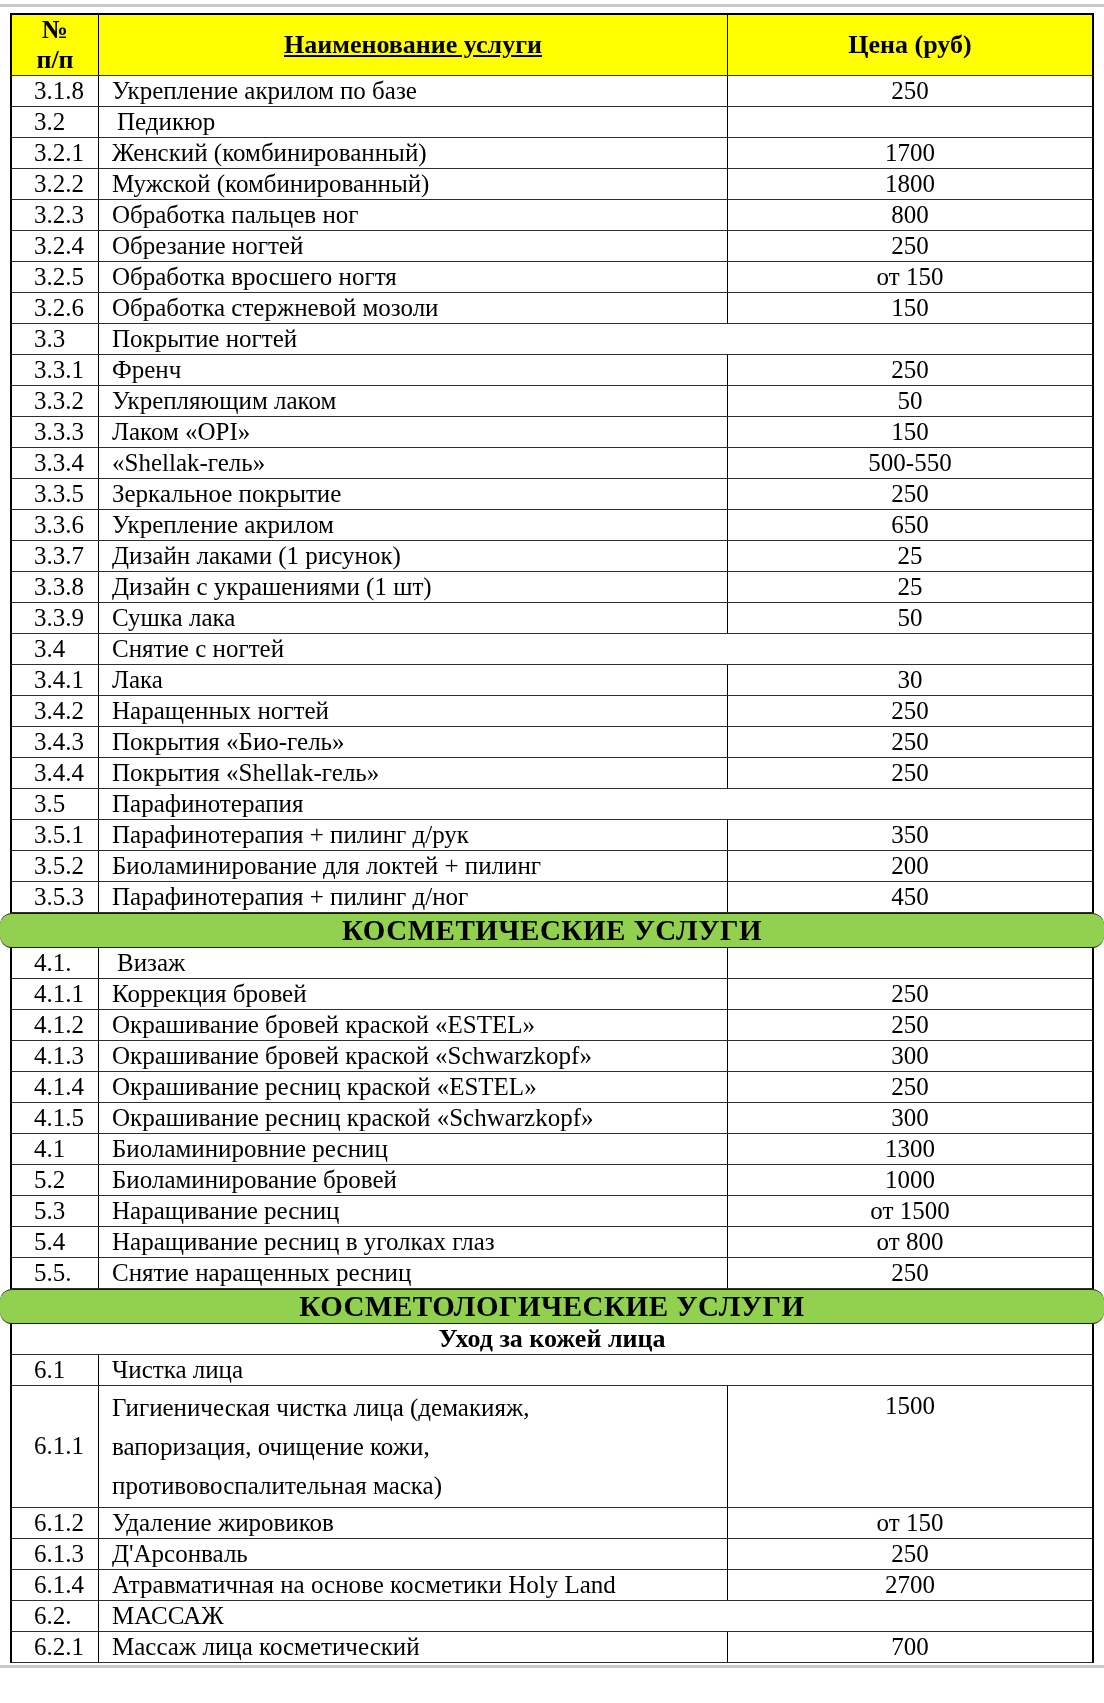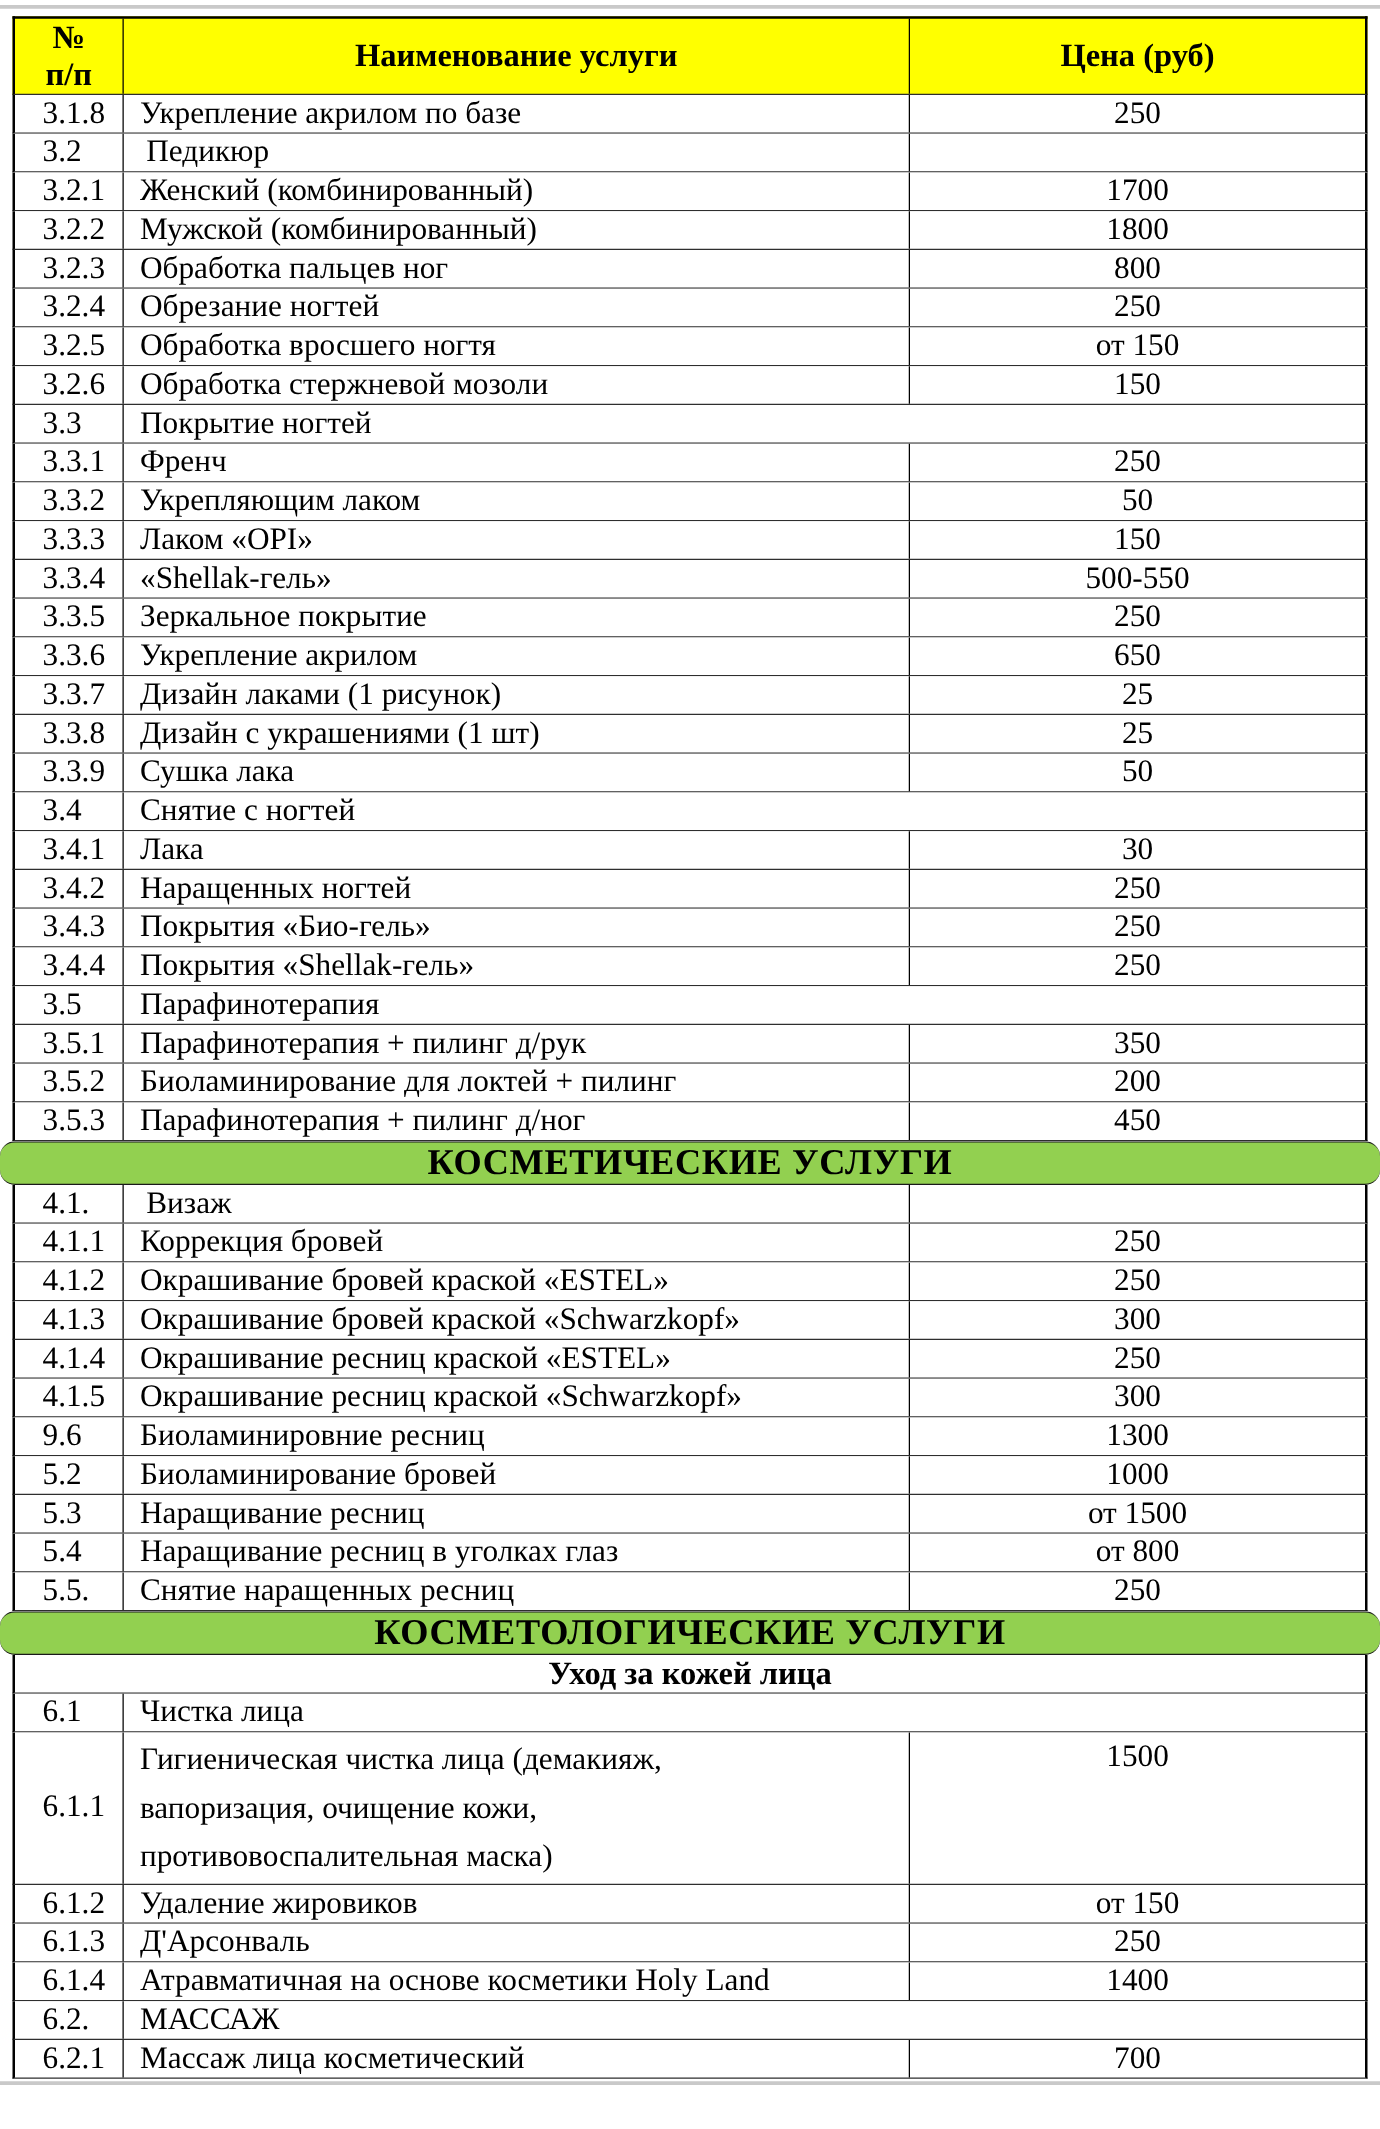--- a/index.html
+++ b/index.html
@@ -56,21 +56,21 @@
     font-weight:700;
     font-size:26px;
   }
   .row.header .c-num{
     flex-direction:column;
     justify-content:center;
     padding-left:0;
     text-align:center;
     line-height:1.15;
   }
-  .row.header .c-name{justify-content:center;padding-left:0;text-align:right;}
+  .row.header .c-name{justify-content:center;padding-left:0;text-align:right;text-decoration:underline;}
 
   
   .row.section .c-name{font-weight:400;padding-left:18px;}
 
   
   .row.section_full .c-name{font-weight:400;border-right:none;}
 
   
   .row.banner{
     margin:0;
@@ -286,21 +286,21 @@
           <div class="cell c-num">4.1.4</div>
           <div class="cell c-name">Окрашивание ресниц краской «ESTEL»</div>
           <div class="cell c-price">250</div>
         </div>
         <div class="row item">
           <div class="cell c-num">4.1.5</div>
           <div class="cell c-name">Окрашивание ресниц краской «Schwarzkopf»</div>
           <div class="cell c-price">300</div>
         </div>
         <div class="row item">
-          <div class="cell c-num">9.6</div>
+          <div class="cell c-num">4.1</div>
           <div class="cell c-name">Биоламинировние ресниц</div>
           <div class="cell c-price">1300</div>
         </div>
         <div class="row item">
           <div class="cell c-num">5.2</div>
           <div class="cell c-name">Биоламинирование бровей</div>
           <div class="cell c-price">1000</div>
         </div>
         <div class="row item">
           <div class="cell c-num">5.3</div>
@@ -342,21 +342,21 @@
           <div class="cell c-price">от 150</div>
         </div>
         <div class="row item">
           <div class="cell c-num">6.1.3</div>
           <div class="cell c-name">Д'Арсонваль</div>
           <div class="cell c-price">250</div>
         </div>
         <div class="row item">
           <div class="cell c-num">6.1.4</div>
           <div class="cell c-name">Атравматичная на основе косметики Holy Land</div>
-          <div class="cell c-price">1400</div>
+          <div class="cell c-price">2700</div>
         </div>
         <div class="row section_full">
           <div class="cell c-num">6.2.</div>
           <div class="cell c-name">МАССАЖ</div>
         </div>
         <div class="row item">
           <div class="cell c-num">6.2.1</div>
           <div class="cell c-name">Массаж лица косметический</div>
           <div class="cell c-price">700</div>
         </div>

